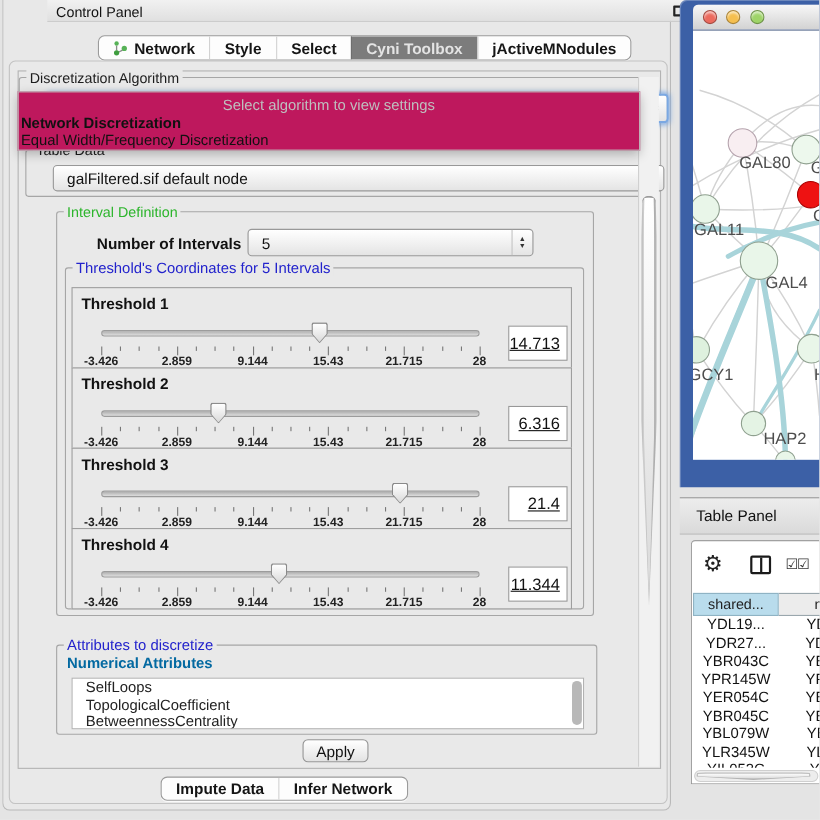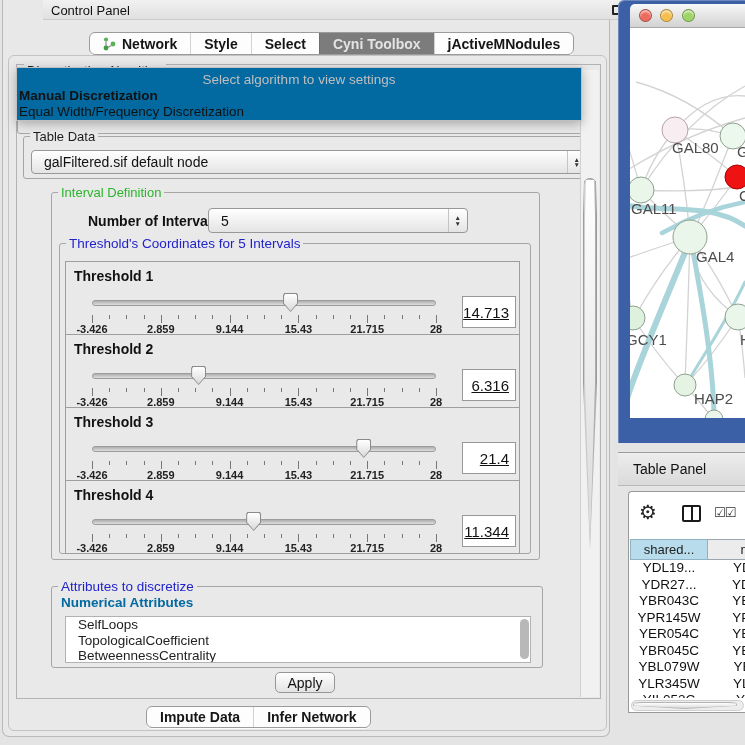--- a/index.html
+++ b/index.html
@@ -36,32 +36,32 @@
 
   
   .group { border:1px solid #a6a6a6; border-radius:3px; }
   .group-label { position:absolute; top:-8px; left:6px; background:#e9e9e9; padding:0 3px; font-size:13px; white-space:nowrap; }
   .lbl-dark { color:#1d1d1d; }
   .lbl-green { color:#2cb52c; }
   .lbl-blue { color:#2222cc; }
 
   
   .combo { display:flex; align-items:center; background:linear-gradient(#ffffff,#e4e4e4);
-    border:1px solid #989898; border-radius:4px; font-size:14px; color:#111; }
+    border:1px solid #989898; border-radius:4px; font-size:14px; color:#111;margin-left:17px; }
   .combo .val { padding-left:12px; overflow:hidden; white-space:nowrap; }
   .combo .arrows { margin-left:auto; height:100%; display:flex; flex-direction:column; justify-content:center;
     padding:0 6px 0 6px; border-left:1px solid #c4c4c4; font-size:6.5px; line-height:5.5px; color:#333; }
   .combo .arrows::before { content:"▲"; } .combo .arrows::after { content:"▼"; }
 
   #disc-group { left:14px; top:70px; width:575px; height:64px; }
   #disc-combo { left:22px; top:85px; width:566px; height:27px;
     border:2px solid #7ba8e2; box-shadow:0 0 5px 1px rgba(110,160,225,.85); }
 
   
-  #algo-popup { left:13px; top:67px; width:566px; height:54px; background:#0369a1;
+  #algo-popup { left:13px; top:83px; width:566px; height:54px; background:#be185d;
     border:1px solid #c0c0c0; box-shadow:0 3px 10px rgba(0,0,0,.28); z-index:20; }
   #algo-hint { left:0; top:4px; width:100%; text-align:center; font-size:13.5px; color:#bfbfbf; }
   .algo-opt { left:2px; font-size:13.5px; color:#111; white-space:nowrap; }
   #algo-opt-0 { top:20px; font-weight:700; }
   #algo-opt-1 { top:36px; }
 
   #td-group { left:20px; top:136px; width:572px; height:43px; }
   #td-combo { left:28px; top:150px; width:556px; height:24px; }
 
   #interval-group { left:48px; top:192px; width:489px; height:368px; }
@@ -167,21 +167,21 @@
   <div class="abs group" id="disc-group">
     <span class="group-label lbl-dark">Discretization Algorithm</span>
   </div>
   <div class="abs combo" id="disc-combo">
     <span class="val"></span>
       <span class="arrows"></span>
   </div>
 
   <div class="abs" id="algo-popup">
     <div class="abs" id="algo-hint">Select algorithm to view settings</div>
-    <div class="abs algo-opt" id="algo-opt-0">Manual Discretization</div>
+    <div class="abs algo-opt" id="algo-opt-0">Network Discretization</div>
     <div class="abs algo-opt" id="algo-opt-1">Equal Width/Frequency Discretization</div>
   </div>
 
   <div class="abs group" id="td-group">
     <span class="group-label lbl-dark">Table Data</span>
   </div>
   <div class="abs combo" id="td-combo">
     <span class="val">galFiltered.sif default node</span>
     <span class="arrows"></span>
   </div>

